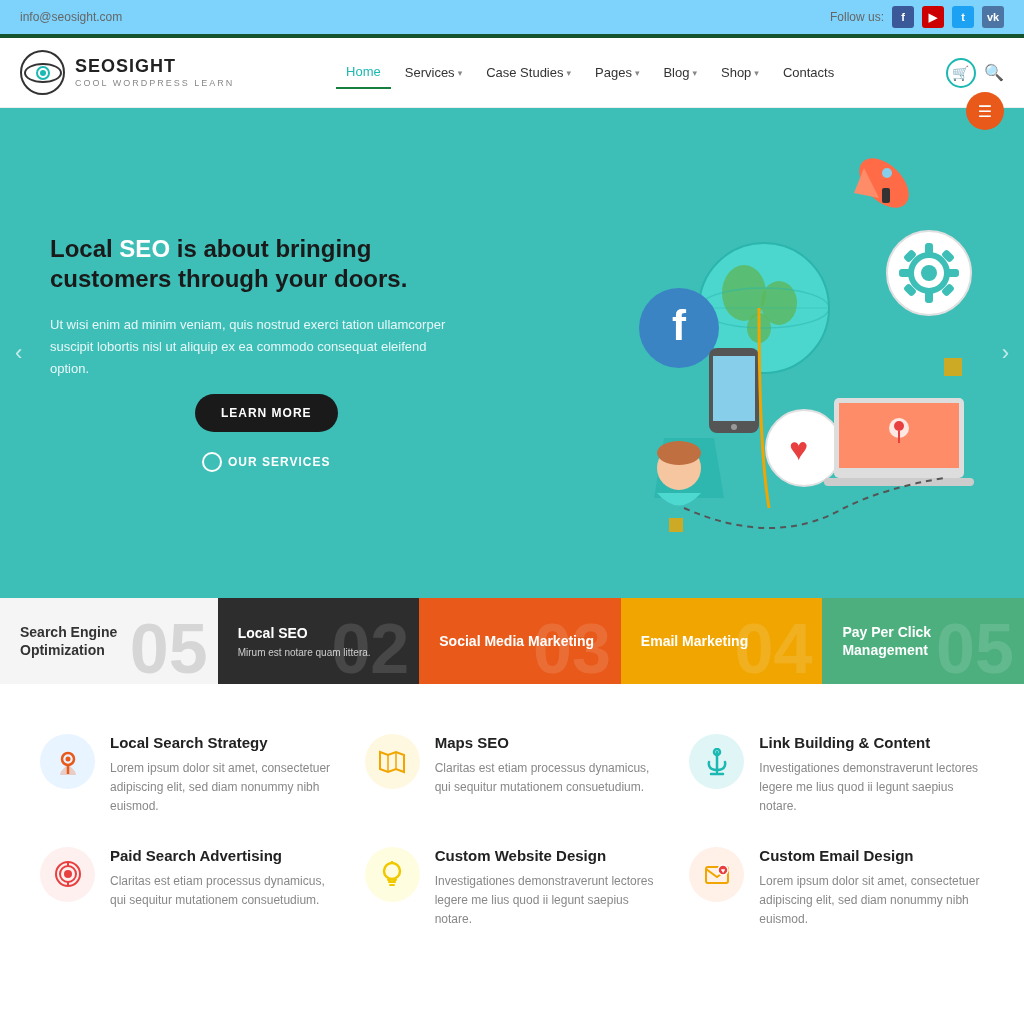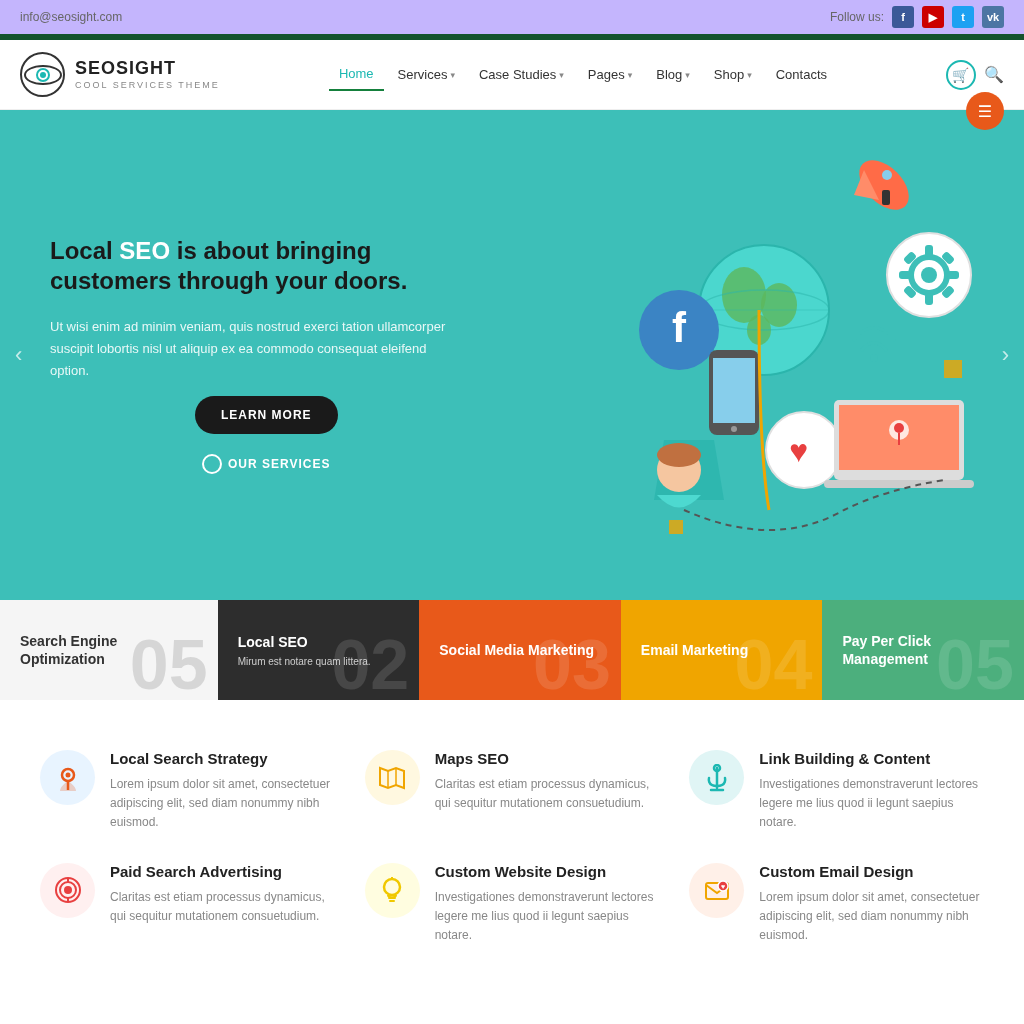--- a/index.html
+++ b/index.html
@@ -1,27 +1,27 @@
 <!DOCTYPE html>
 <html><head>
   <meta charset="utf-8">
   <style>
     * { margin: 0; padding: 0; box-sizing: border-box; }
     body { font-family: 'Arial', sans-serif; width: 1024px; overflow-x: hidden; background: #fff; }
 
     
     .top-bar {
-      background: #c4b5fd;
+      background: #7dd3fc;
       padding: 6px 20px;
       display: flex;
       justify-content: space-between;
       align-items: center;
       font-size: 12px;
       color: #666;
-      border-bottom: 6px solid #14532d;
+      border-bottom: 4px solid #14532d;
     }
     .top-bar .social-icons { display: flex; align-items: center; gap: 8px; }
     .social-icon {
       width: 22px; height: 22px; border-radius: 3px;
       display: inline-flex; align-items: center; justify-content: center;
       font-size: 11px; font-weight: bold; color: #fff; cursor: pointer;
     }
     .fb-icon { background: #3b5998; }
     .yt-icon { background: #cc0000; }
     .tw-icon { background: #1da1f2; }
@@ -164,21 +164,21 @@
     
     .hero-illustration {
       position: absolute; right: 30px; top: 20px;
       width: 480px; height: 460px;
     }
     .hero-illustration svg { width: 100%; height: 100%; }
 
     
     .services-bar {
       display: flex;
-      height: 100px;
+      height: 86px;
     }
     .service-item {
       flex: 1;
       display: flex;
       flex-direction: column;
       justify-content: center;
       padding: 18px 20px;
       position: relative;
       overflow: hidden;
     }
@@ -251,21 +251,21 @@
   <div class="logo">
     <div class="logo-icon">
       <div class="logo-eye">
         <div class="logo-pupil">
           <div class="logo-inner"></div>
         </div>
       </div>
     </div>
     <div class="logo-text">
       <div class="logo-title">SEOSIGHT</div>
-      <div class="logo-sub">COOL SERVICES THEME</div>
+      <div class="logo-sub">COOL WORDPRESS LEARN</div>
     </div>
   </div>
 
   <nav class="nav">
     <a class="nav-item active">Home</a>
     <a class="nav-item">Services <span class="nav-arrow">▾</span></a>
     <a class="nav-item">Case Studies <span class="nav-arrow">▾</span></a>
     <a class="nav-item">Pages <span class="nav-arrow">▾</span></a>
     <a class="nav-item">Blog <span class="nav-arrow">▾</span></a>
     <a class="nav-item">Shop <span class="nav-arrow">▾</span></a>

